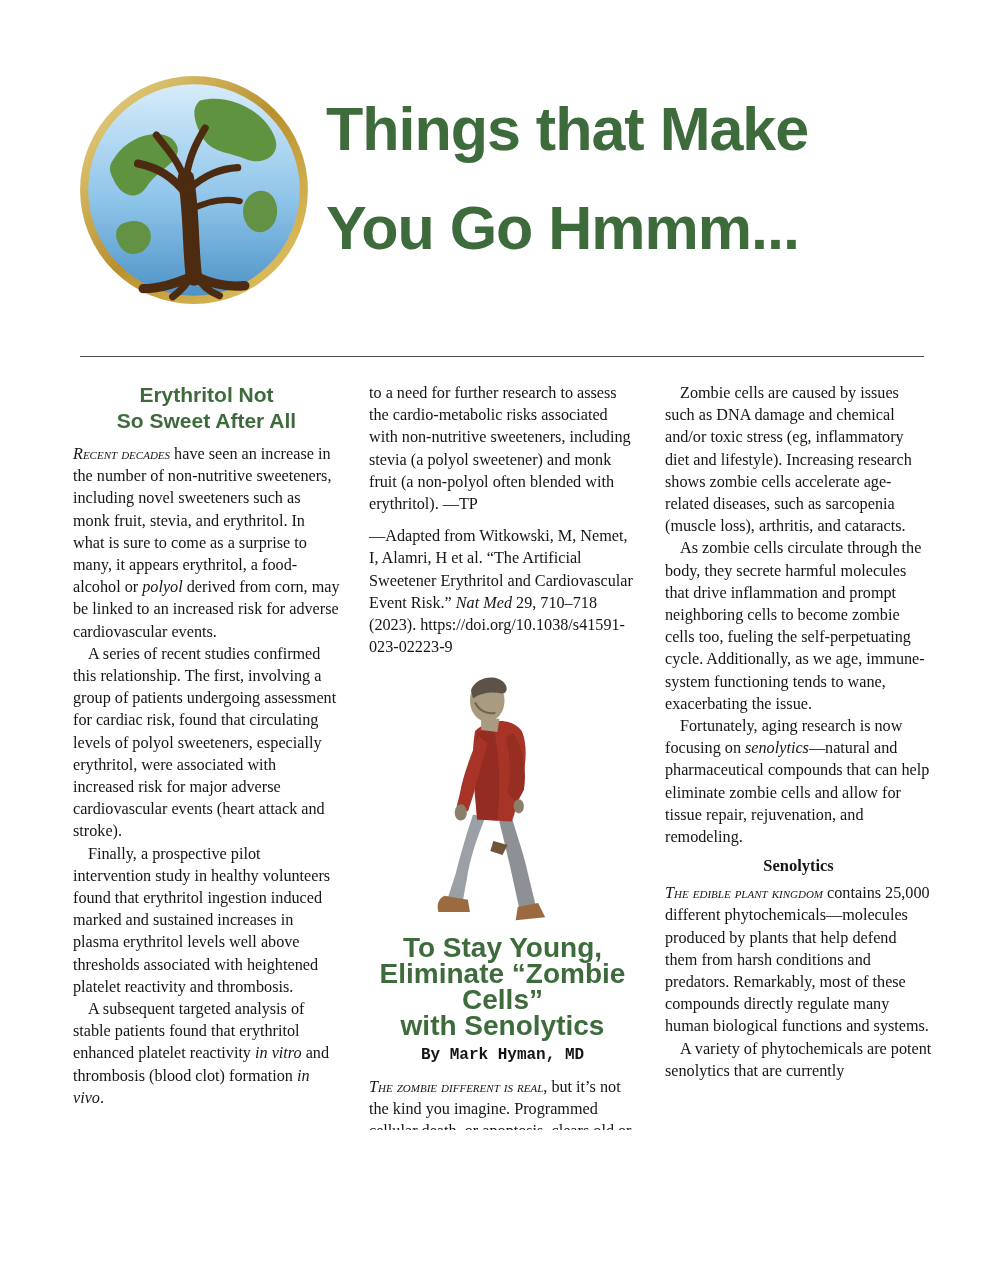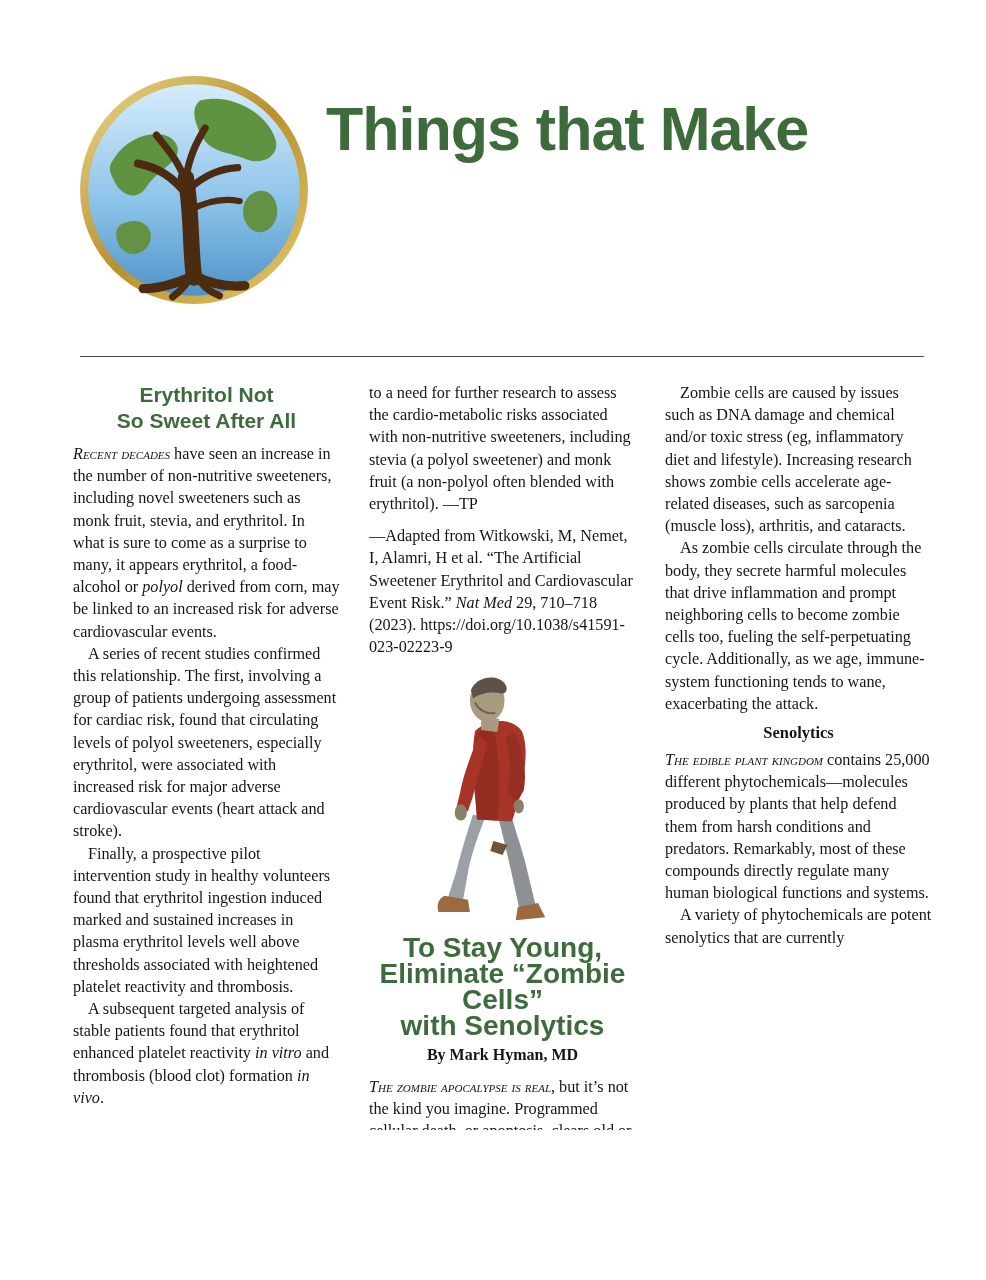--- a/index.html
+++ b/index.html
@@ -23,21 +23,21 @@
   .footer-rule { position:absolute; top:1183px; left:73px; right:56px; border-top:1px solid #333; }
   
   .columns { position:absolute; top:382px; left:73px; right:56px; display:flex; gap:29px; }
   .col { width:267px; flex:none; font-size:16.2px; line-height:22.2px; }
   .green-heading {
     font-family:"Liberation Sans", sans-serif; font-weight:bold;
     color:#3e6b3c; text-align:center; font-size:21px; line-height:26px;
     margin:0 0 9px 0;
   }
   .h2b { font-size:28px; line-height:26px; margin:10px 0 5px 0; }
-  .byline { text-align:center; font-weight:bold; font-size:16px; margin:0 0 10px 0; }
+  .byline { text-align:center; font-weight:bold; font-size:16px; margin:0 0 10px 0;font-family:Liberation Mono, monospace; }
   .subheading { text-align:center; font-weight:bold; font-size:16.5px; line-height:22px; margin:7px 0 5px 0; }
   .body p { margin:0; }
   .body p.indent { text-indent:15px; }
   .body p.attrib { margin-top:10px; overflow-wrap:break-word; }
   .sc { font-variant:small-caps;font-style:italic; }
   .it { font-style:italic; }
   
   .zombie { width:178px; margin:12px auto 6px auto; }
   .zombie svg { display:block; width:100%; }
   
@@ -84,20 +84,21 @@
           <path d="M112,136 C130,126 146,124 161,127" stroke-width="6"></path>
           <path d="M116,200 C100,207 84,213 66,213" stroke-width="9"></path>
           <path d="M116,200 C132,208 149,212 166,210" stroke-width="9"></path>
           <path d="M115,198 C110,207 103,215 95,221" stroke-width="7"></path>
           <path d="M117,198 C122,208 131,216 141,220" stroke-width="7"></path>
         </g>
       </svg>
     </div>
     <div class="title">
       <div>Things that Make</div>
+      <div>You Go Hmmm...</div>
     </div>
   </header>
 
   <div class="rule"></div>
 
   <main class="columns">
 
     <section class="col">
       <h2 class="green-heading">
         <span>Erythritol Not</span><br>
@@ -137,28 +138,29 @@
         </svg>
       </figure>
 
       <h2 class="green-heading h2b">
         <span>To Stay Young,</span><br>
         <span>Eliminate “Zombie Cells”</span><br>
         <span>with Senolytics</span>
       </h2>
       <div class="byline">By Mark Hyman, MD</div>
       <div class="body">
-          <p><span class="sc">The zombie apocalypse is real</span><span>, but it’s not the kind you imagine. Programmed cellular death, or apoptosis, clears old or damaged cells and recycles parts for new cells. But sometimes cells don’t quite die. Rather, they</span></p>
+          <p><span class="sc">The zombie different is real</span><span>, but it’s not the kind you imagine. Programmed cellular death, or apoptosis, clears old or damaged cells and recycles parts for new cells. But sometimes cells don’t quite die. Rather, they</span></p>
         </div>
     </section>
 
     <section class="col">
       <div class="body">
           <p class="indent"><span>Zombie cells are caused by issues such as DNA damage and chemical and/or toxic stress (eg, inflammatory diet and lifestyle). Increasing research shows zombie cells accelerate age-related diseases, such as sarcopenia (muscle loss), arthritis, and cataracts.</span></p>
-          <p class="indent"><span>As zombie cells circulate through the body, they secrete harmful molecules that drive inflammation and prompt neighboring cells to become zombie cells too, fueling the self-perpetuating cycle. Additionally, as we age, immune-system functioning tends to wane, exacerbating the attack.</span></p>
+          <p class="indent"><span>As zombie cells circulate through the body, they secrete harmful molecules that drive inflammation and prompt neighboring cells to become zombie cells too, fueling the self-perpetuating cycle. Additionally, as we age, immune-system functioning tends to wane, exacerbating the issue.</span></p>
+          <p class="indent"><span>Fortunately, aging research is now focusing on </span><span class="it">senolytics</span><span>—natural and pharmaceutical compounds that can help eliminate zombie cells and allow for tissue repair, rejuvenation, and remodeling.</span></p>
         </div>
       <h3 class="subheading">Senolytics</h3>
       <div class="body">
           <p><span class="sc">The edible plant kingdom</span><span> contains 25,000 different phytochemicals—molecules produced by plants that help defend them from harsh conditions and predators. Remarkably, most of these compounds directly regulate many human biological functions and systems.</span></p>
           <p class="indent"><span>A variety of phytochemicals are potent senolytics that are currently</span></p>
         </div>
     </section>
 
   </main>
 

